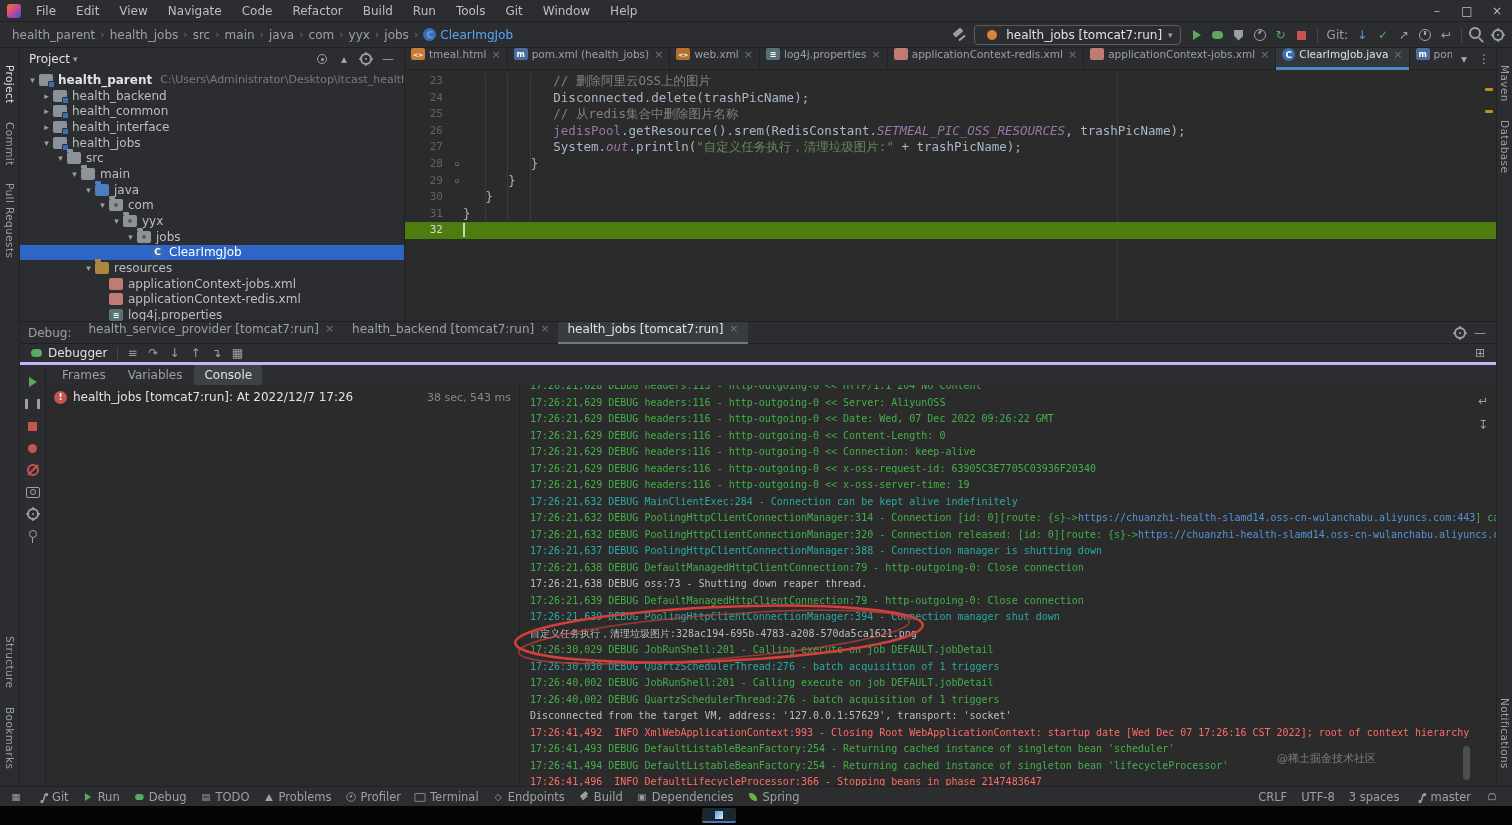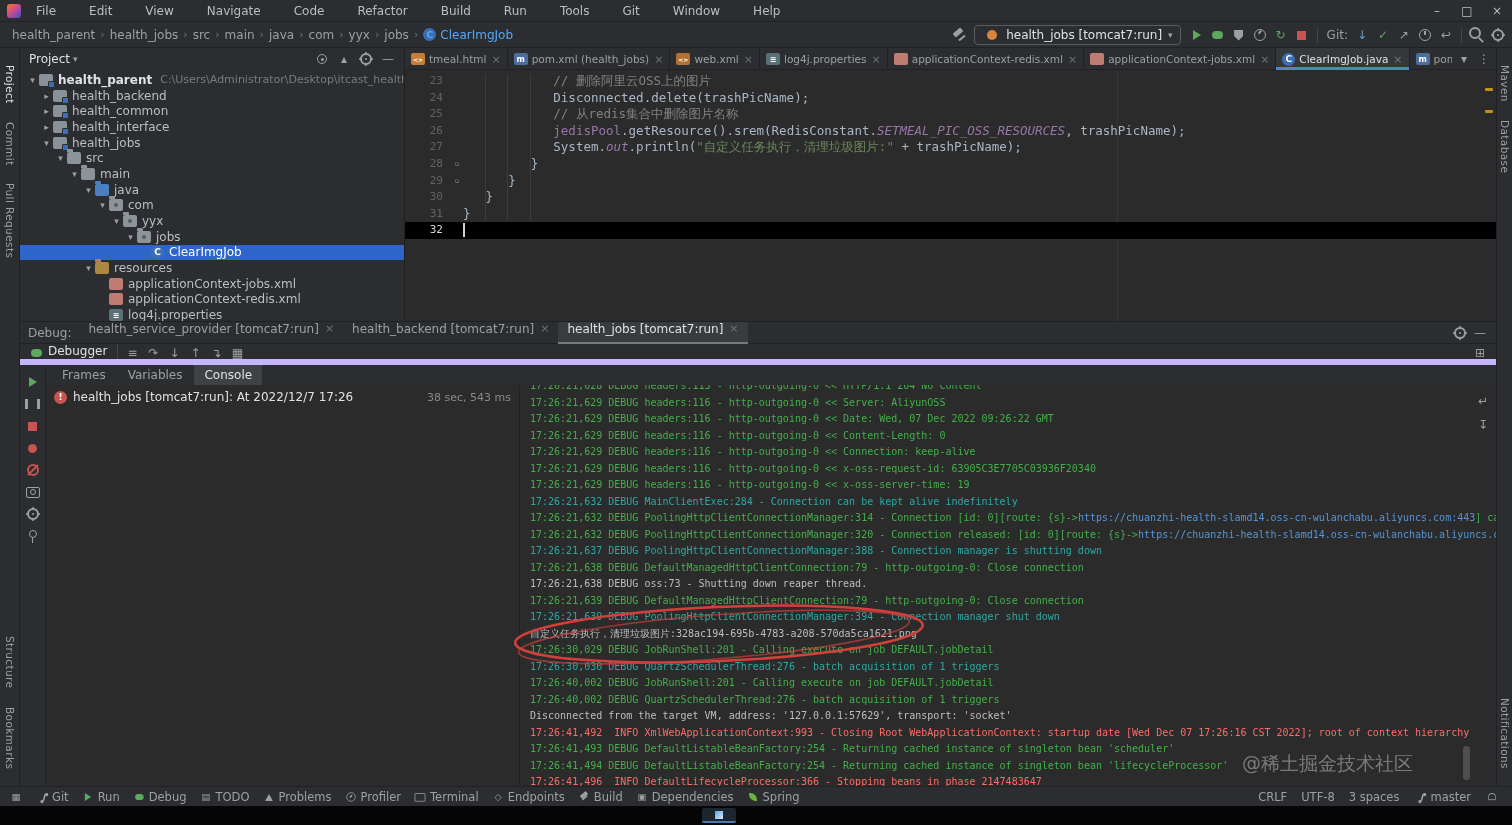--- a/index.html
+++ b/index.html
@@ -1,21 +1,21 @@
 <!DOCTYPE html>
 <html><head>
 <meta charset="utf-8">
 <style>
 *{box-sizing:border-box;margin:0;padding:0}
 html,body{width:1512px;height:825px;background:#000;overflow:hidden}
 #app{position:absolute;inset:0;width:1512px;height:825px;background:#2B2D30;font-family:"DejaVu Sans","Liberation Sans",sans-serif;color:#BCBEC0;font-size:12px;overflow:hidden}
 
 #titlebar{position:absolute;left:0;top:0;width:1512px;height:22px;background:#2B2D30;border-bottom:1px solid #1F2123;display:flex;align-items:center;z-index:5}
 #app-logo{width:14px;height:14px;border-radius:3px;margin:0 8px 0 7px;background:linear-gradient(135deg,#F97A12 0%,#C94A93 48%,#3B51C9 100%);flex:0 0 auto}
-#menu-bar{display:flex;gap:19px}
+#menu-bar{display:flex;gap:6px}
 .menu-item{padding:2px 7px;color:#BCBEC0;font-size:12px;border-radius:3px;white-space:nowrap}
 #window-title{position:absolute;left:462px;top:0;height:22px;display:flex;align-items:center;color:#9A9DA1;font-size:12px;white-space:nowrap}
 #window-controls{position:absolute;right:0;top:0;height:22px;display:flex}
 .win-btn{width:30px;height:22px;display:flex;align-items:center;justify-content:center;color:#BCBEC0;font-size:12px}
 
 #toolbar{position:absolute;left:0;top:22px;width:1512px;height:26px;background:#2B2D30;border-bottom:1px solid #1F2123;display:flex;align-items:center;z-index:4}
 #breadcrumb{display:flex;align-items:center;margin-left:10px;gap:2px;white-space:nowrap}
 .bc-item{color:#9DA0A3;padding:0 2px;display:flex;align-items:center;gap:4px}
 .bc-sep{color:#6E7377;font-size:11px;padding:0 1px}
 .bc-last span{color:#56A8F5}
@@ -94,45 +94,45 @@
 .trow .chev{width:13px;color:#9DA0A3;font-size:9px;text-align:center;flex:0 0 auto}
 .trow.selected{background:#2E65C9;color:#FFF}
 .trow.selected .tlabel{color:#FFF}
 .tlabel{margin-left:5px}
 .tlabel.bold{font-weight:bold;color:#DFE1E5}
 .tdetail{color:#787B80;margin-left:8px;font-size:11px}
 
 #editor{position:absolute;left:405px;top:48px;width:1091px;height:273px;background:#2B2B2B}
 #editor-tabs-row{position:relative;height:22px;background:#2B2D30;border-bottom:1px solid #1F2123}
 #editor-tab-bar{display:flex;align-items:stretch;height:22px;overflow:hidden;margin-right:44px}
-.etab{display:flex;align-items:center;gap:4px;padding:0 6px;border-right:1px solid #1F2123;color:#9DA0A3;font-size:10.5px;white-space:nowrap}
+.etab{display:flex;align-items:flex-start;gap:4px;padding:0 6px;border-right:1px solid #1F2123;color:#9DA0A3;font-size:10.5px;white-space:nowrap}
 .etab.active{background:#35383B;color:#DFE1E5;box-shadow:inset 0 -3px 0 #4A88C7}
 .tab-close{color:#6E7377;font-size:11px;margin-left:1px}
 #tab-bar-icons{position:absolute;right:2px;top:0;height:22px;display:flex;align-items:center}
 #code-area{position:absolute;left:0;top:22px;right:0;bottom:0;font-family:"DejaVu Sans Mono","Liberation Mono",monospace;font-size:12.5px;line-height:16.6px;padding-top:3px}
 .cline{display:flex;height:16.6px;white-space:pre;position:relative}
-.cline.current{background:#000000}
+.cline.current{background:#4d7c0f}
 .lnum{width:46px;flex:0 0 auto;text-align:right;padding-right:8px;color:#606366;font-size:11px}
 .cline.current .lnum{color:#D6D8DA}
 .fold{width:12px;flex:0 0 auto;color:#9DA0A3;font-size:8px;text-align:center}
 .ctext{flex:1}
 .tok-pl{color:#A9B7C6}.tok-cm{color:#808080}.tok-cl{color:#A9B7C6}.tok-mt{color:#A9B7C6}.tok-fd{color:#9876AA}.tok-sf{color:#9876AA;font-style:italic}.tok-st{color:#6A8759}
 .caret{position:absolute;left:58px;top:1px;width:2px;height:14px;background:#CED0D6}
 #ruler{position:absolute;left:712px;top:0;bottom:0;width:1px;background:#353739}
 .iguide{position:absolute;top:4px;width:1px;height:146px;background:#3A3C3E}
 .stripe-mark{position:absolute;right:3px;width:8px;height:3px;background:#BE9117;border-radius:1px}
 
 #debug{position:absolute;left:20px;top:321px;width:1476px;height:465px;background:#2B2D30;border-top:1px solid #1F2123}
 #debug-tabs-row{position:relative;height:22px;display:flex;align-items:center;border-bottom:1px solid #1F2123;padding-left:8px}
 #debug-label{color:#9DA0A3;margin-right:8px}
 #debug-tab-bar{display:flex;align-items:stretch;height:22px}
 .dtab{display:flex;gap:5px;padding:0 9px;height:22px;color:#9DA0A3;font-size:12px;white-space:nowrap}
 .dtab.active{background:#393C3F;color:#DFE1E5;box-shadow:inset 0 -2px 0 #747A80}
 #debug-tab-row-icons{position:absolute;right:6px;top:0;height:22px;display:flex;align-items:center}
-#debug-toolbar{position:relative;height:21px;display:flex;align-items:flex-start;border-bottom:6px solid #c4b5fd;padding-left:6px}
+#debug-toolbar{position:relative;height:21px;display:flex;align-items:center;border-bottom:3px solid #c4b5fd;padding-left:6px}
 #debugger-label{color:#DFE1E5;margin:0 6px 0 2px}
 #debugger-toolbar-icons{display:flex;gap:1px}
 #debugger-toolbar-right{position:absolute;right:6px;display:flex}
 #debugger-side-toolbar{position:absolute;left:0;top:43px;width:26px;bottom:0;border-right:1px solid #1F2123;display:flex;flex-direction:column;align-items:center;padding-top:8px;gap:4px}
 #debugger-view-tabs{position:absolute;left:26px;top:43px;right:0;height:20px;display:flex;align-items:center;padding-left:6px;gap:2px}
 .vtab{padding:1px 10px;color:#9DA0A3;height:20px;display:flex;align-items:center;font-size:12px}
 .vtab.active{background:#3E4245;color:#DFE1E5}
 #session-pane{position:absolute;left:26px;top:63px;width:474px;bottom:0;background:#2B2B2B;border-right:1px solid #1F2123}
 .session-row{display:flex;align-items:center;gap:6px;padding:5px 8px;font-size:12px;color:#DFE1E5;white-space:nowrap}
 .err-badge{width:13px;height:13px;border-radius:50%;background:#C75450;color:#FFF;font-size:9px;display:inline-flex;align-items:center;justify-content:center;flex:0 0 auto;font-weight:bold}
@@ -144,21 +144,21 @@
 .t-link{color:#5595D6;}
 #console-scroll{position:absolute;left:943px;top:361px;width:7px;height:34px;border-radius:4px;background:#4B4F52}
 #console-gutter-icons{position:absolute;right:3px;top:70px;display:flex;flex-direction:column;gap:6px}
 
 #statusbar{position:absolute;left:0;top:786px;width:1512px;height:20px;background:#2B2D30;border-top:1px solid #1F2123;display:flex;align-items:center;font-size:11.5px;color:#9DA0A3;z-index:5}
 #status-bar-left{display:flex;align-items:center;gap:2px;padding-left:4px}
 #status-bar-right{margin-left:auto;display:flex;align-items:center;gap:4px;padding-right:8px}
 .sb-item{display:flex;align-items:center;gap:3px;padding:0 5px;height:20px;white-space:nowrap}
 .sb-item .gi{width:14px;height:14px;transform:scale(.78)}
 
-#watermark{position:absolute;left:1242px;top:751px;font-size:19px;color:rgba(195,200,205,.5);z-index:6;white-space:nowrap}
+#watermark{position:absolute;left:1277px;top:751px;font-size:11px;color:rgba(195,200,205,.5);z-index:6;white-space:nowrap}
 #taskbar{position:absolute;left:0;top:806px;width:1512px;height:19px;background:#050505;z-index:5}
 #taskbar-item{position:absolute;left:702px;top:2px;width:34px;height:15px;background:#1A2630;border-bottom:2px solid #4A7AB0;border-radius:2px;display:flex;align-items:center;justify-content:center}
 #taskbar-item::before{content:'';width:8px;height:8px;background:linear-gradient(135deg,#5AA7E8,#D8E6F5)}
 #annotation{position:absolute;left:0;top:0;z-index:9;pointer-events:none}
 </style>
 </head>
 <body>
 
 <div id="app">
 

